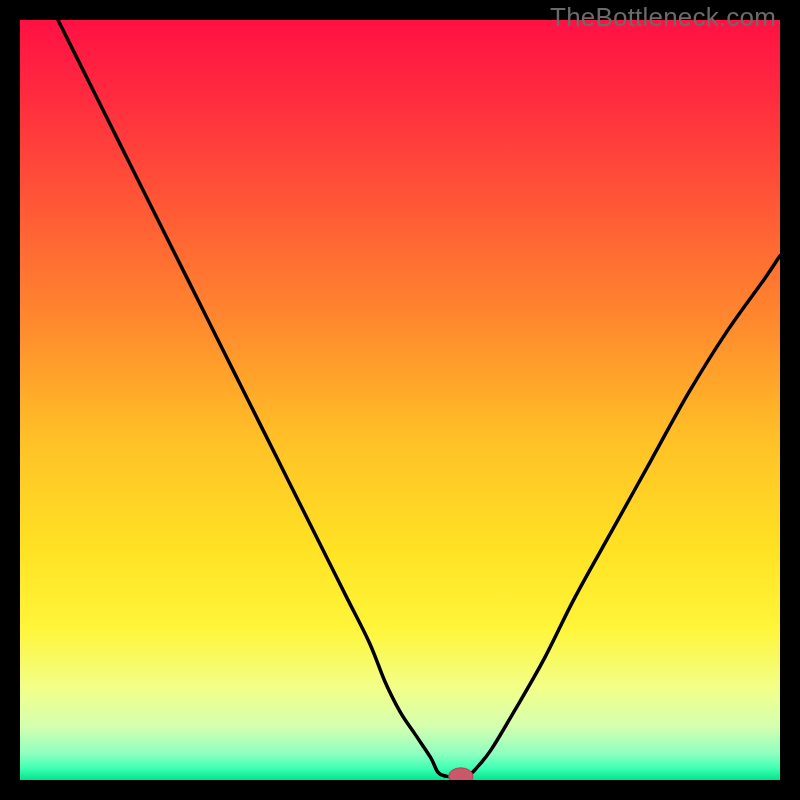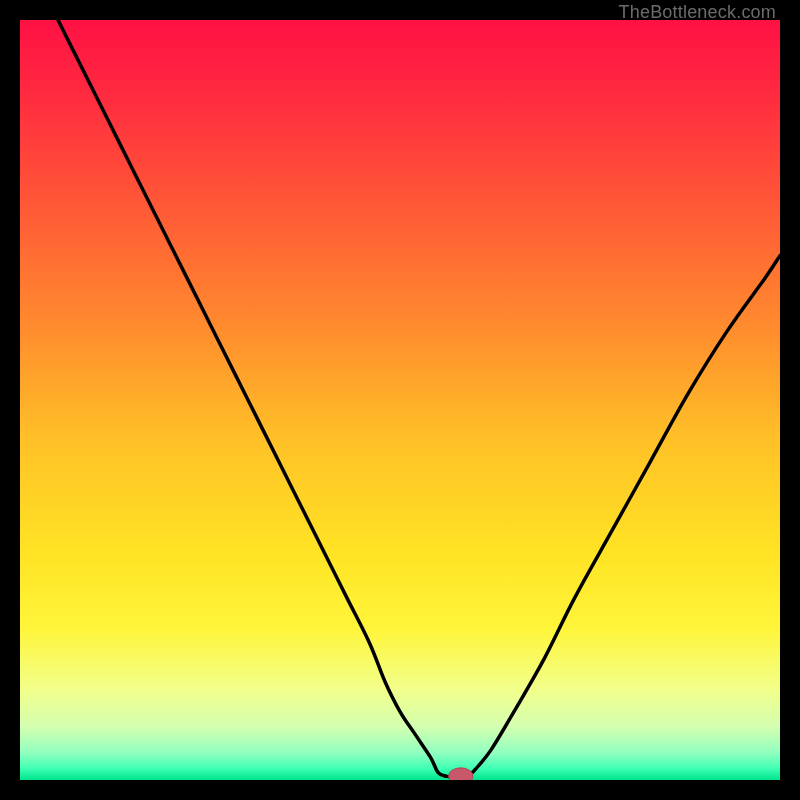--- a/index.html
+++ b/index.html
@@ -22,21 +22,21 @@
     top: 20px;
     width: 760px;
     height: 760px;
     overflow: hidden;
   }
   .watermark {
     position: absolute;
     top: 2px;
     right: 24px;
     color: #6b6b6b;
-    font-size: 18px;
+    font-size: 26px;
     font-weight: 500;
     letter-spacing: 0.2px;
     user-select: none;
     z-index: 10;
   }
   svg { display: block; }
 </style>
 </head>
 <body>
 

